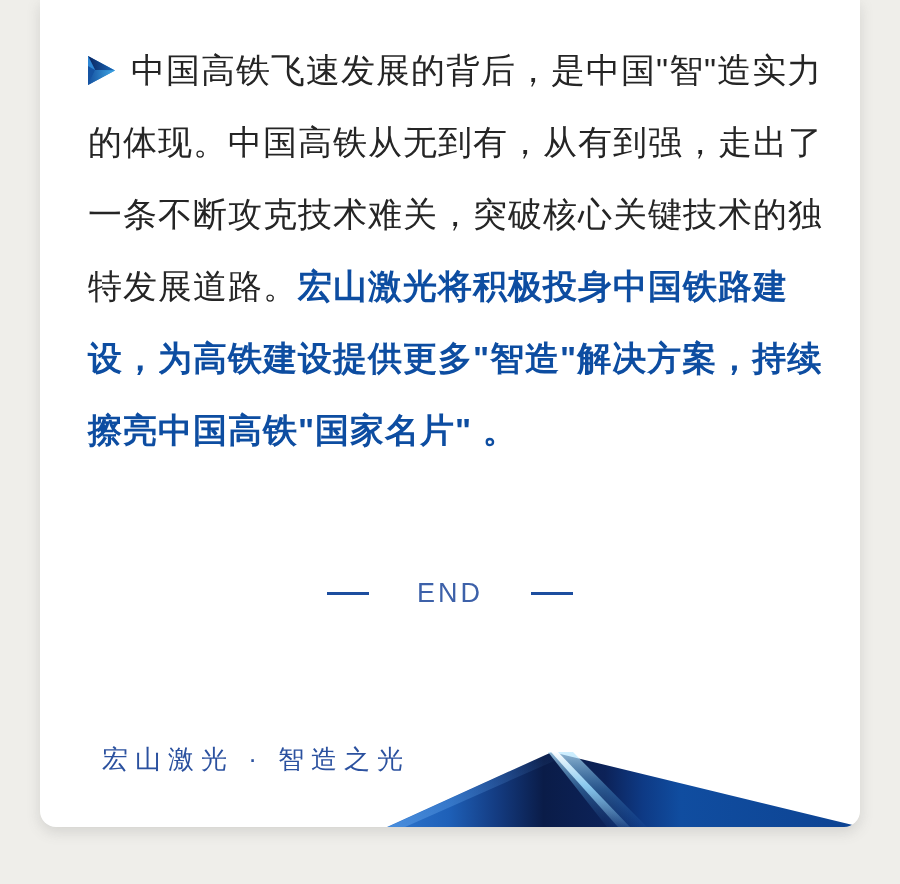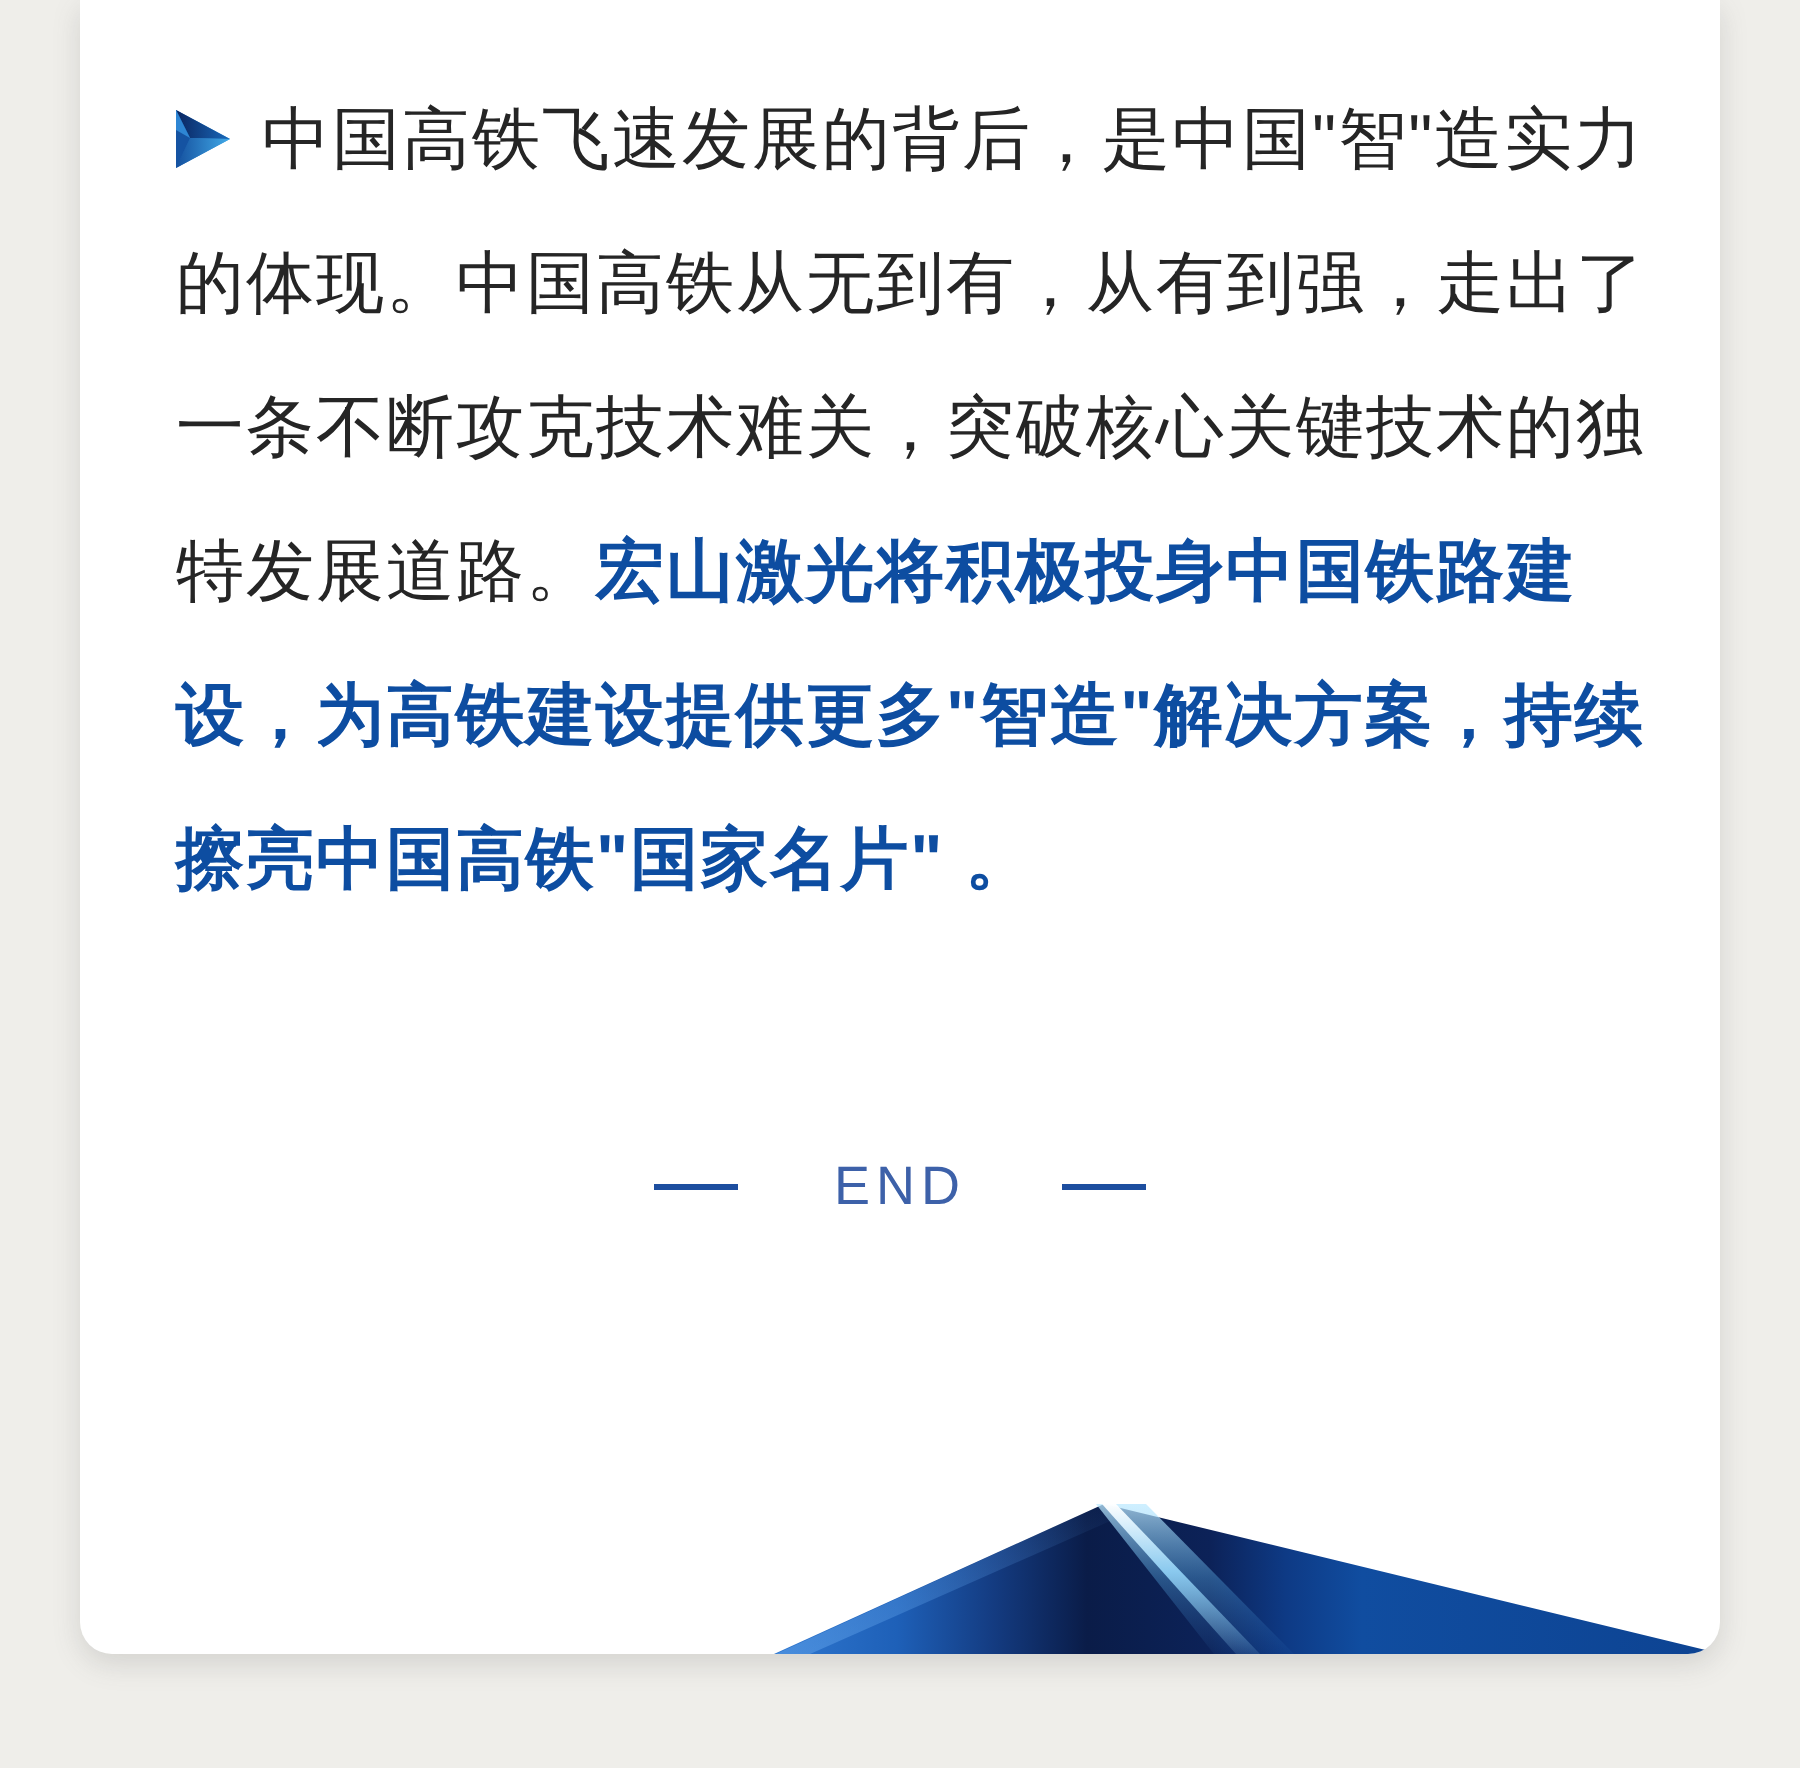--- a/index.html
+++ b/index.html
@@ -114,20 +114,23 @@
           <polygon points="0,0 7,14 0,10" fill="#2e86d4"></polygon>
         </svg></span><span>中国高铁飞速发展的背后，是中国"智"造实力的体现。中国高铁从无到有，从有到强，走出了一条不断攻克技术难关，突破核心关键技术的独特发展道路。</span><span class="highlight">宏山激光将积极投身中国铁路建设，为高铁建设提供更多"智造"解决方案，持续擦亮中国高铁"国家名片" 。</span>
     </div>
 
     <div class="divider">
       <span class="dash"></span>
       <span class="end-label">END</span>
       <span class="dash"></span>
     </div>
 
+    <div class="brand-footer">
+      <span>宏山激光 · 智造之光</span>
+    </div>
 
     <svg class="mountain" viewBox="0 0 475 75" preserveAspectRatio="none" xmlns="http://www.w3.org/2000/svg">
       <defs>
         <linearGradient id="mMain" x1="0" y1="0" x2="1" y2="0">
           <stop offset="0" stop-color="#2f77cf"></stop>
           <stop offset="0.13" stop-color="#1e60b8"></stop>
           <stop offset="0.23" stop-color="#143c82"></stop>
           <stop offset="0.33" stop-color="#0a1c48"></stop>
           <stop offset="0.46" stop-color="#0c2258"></stop>
           <stop offset="0.54" stop-color="#0e3a85"></stop>

